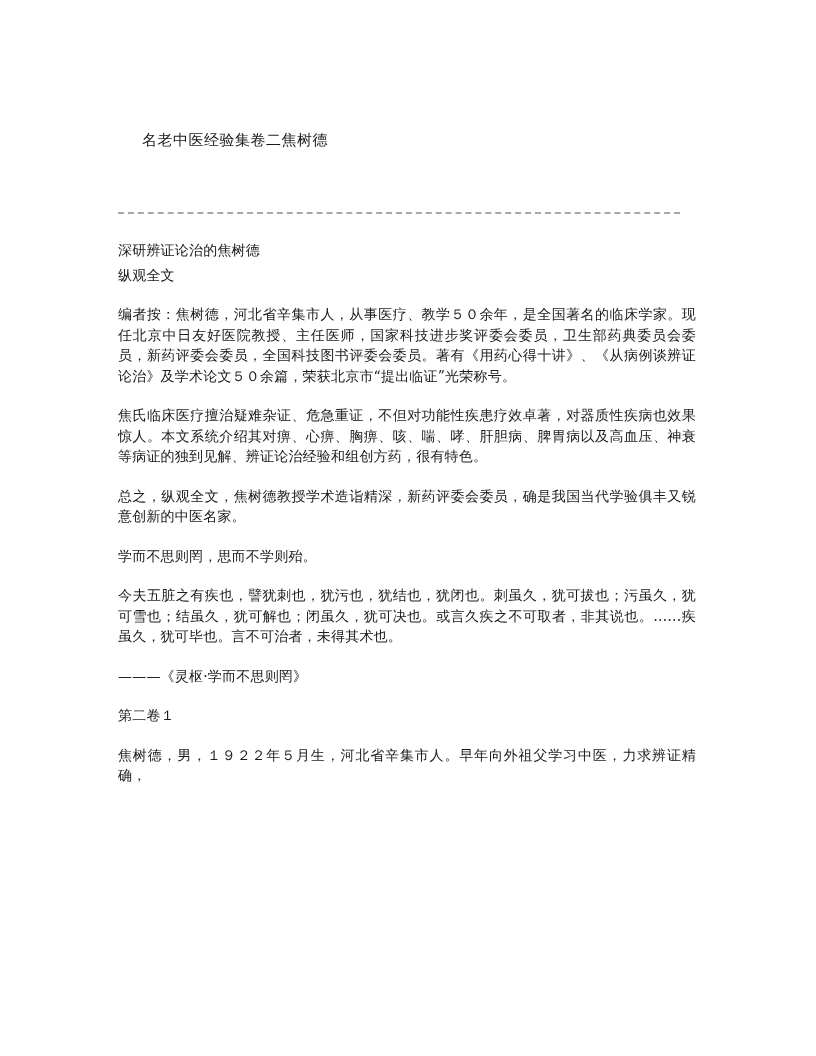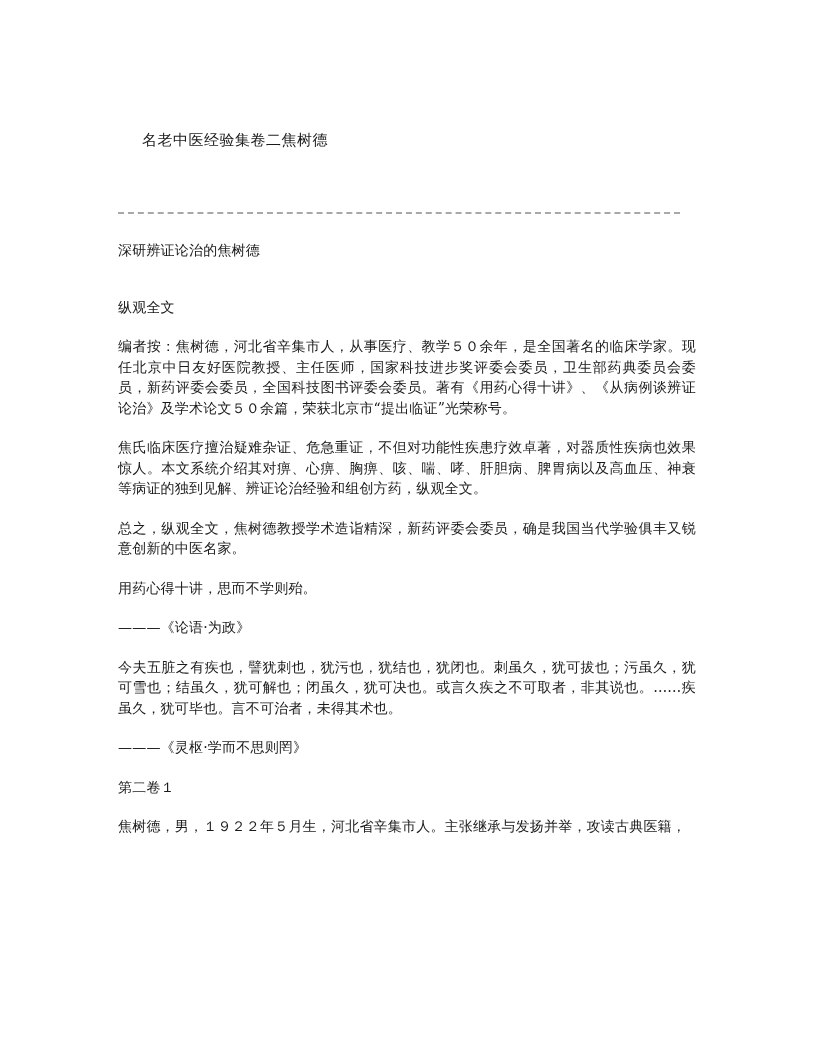--- a/index.html
+++ b/index.html
@@ -39,34 +39,33 @@
       top: 240px;
       width: 578px;
     }
     .para {
       margin: 0 0 19px 0;
       font-size: 14px;
       line-height: 20.5px;
       text-align: justify;
       letter-spacing: 0.2px;
     }
-    .para.heading { margin-bottom: 36px; }
+    .para.heading { margin-bottom: 4px; }
   </style>
 </head>
 <body>
 
 <h1 class="page-title">名老中医经验集卷二焦树德</h1>
 
 <div class="divider"></div>
 
 <div class="content">
   <p class="para heading">深研辨证论治的焦树德</p>
   <p class="para">纵观全文</p>
   <p class="para">编者按：焦树德，河北省辛集市人，从事医疗、教学５０余年，是全国著名的临床学家。现任北京中日友好医院教授、主任医师，国家科技进步奖评委会委员，卫生部药典委员会委员，新药评委会委员，全国科技图书评委会委员。著有《用药心得十讲》、《从病例谈辨证论治》及学术论文５０余篇，荣获北京市“提出临证”光荣称号。</p>
-  <p class="para">焦氏临床医疗擅治疑难杂证、危急重证，不但对功能性疾患疗效卓著，对器质性疾病也效果惊人。本文系统介绍其对痹、心痹、胸痹、咳、喘、哮、肝胆病、脾胃病以及高血压、神衰等病证的独到见解、辨证论治经验和组创方药，纵观全文。</p>
+  <p class="para">焦氏临床医疗擅治疑难杂证、危急重证，不但对功能性疾患疗效卓著，对器质性疾病也效果惊人。本文系统介绍其对痹、心痹、胸痹、咳、喘、哮、肝胆病、脾胃病以及高血压、神衰等病证的独到见解、辨证论治经验和组创方药，很有特色。</p>
   <p class="para">总之，纵观全文，焦树德教授学术造诣精深，新药评委会委员，确是我国当代学验俱丰又锐意创新的中医名家。</p>
-  <p class="para">用药心得十讲，思而不学则殆。</p>
-  <p class="para">———《论语·为政》</p>
+  <p class="para">学而不思则罔，思而不学则殆。</p>
   <p class="para">今夫五脏之有疾也，譬犹刺也，犹污也，犹结也，犹闭也。刺虽久，犹可拔也；污虽久，犹可雪也；结虽久，犹可解也；闭虽久，犹可决也。或言久疾之不可取者，非其说也。……疾虽久，犹可毕也。言不可治者，未得其术也。</p>
   <p class="para">———《灵枢·学而不思则罔》</p>
   <p class="para">第二卷１</p>
-  <p class="para">焦树德，男，１９２２年５月生，河北省辛集市人。主张继承与发扬并举，攻读古典医籍，</p>
+  <p class="para">焦树德，男，１９２２年５月生，河北省辛集市人。早年向外祖父学习中医，力求辨证精确，</p>
 </div>
 
 </body></html>

